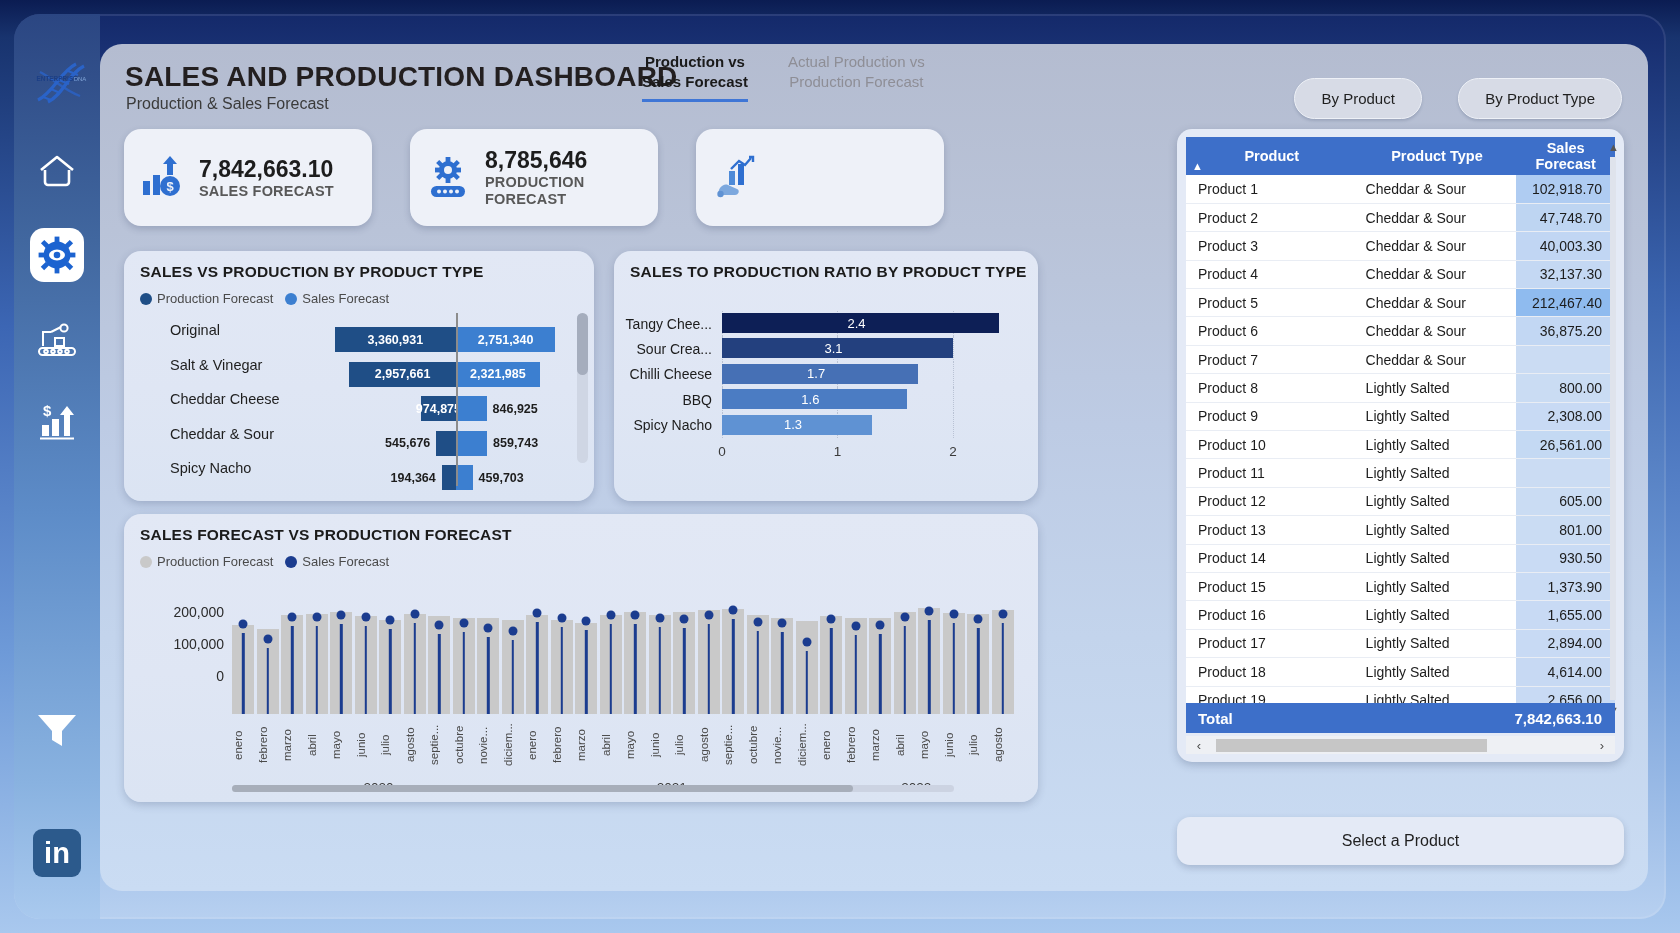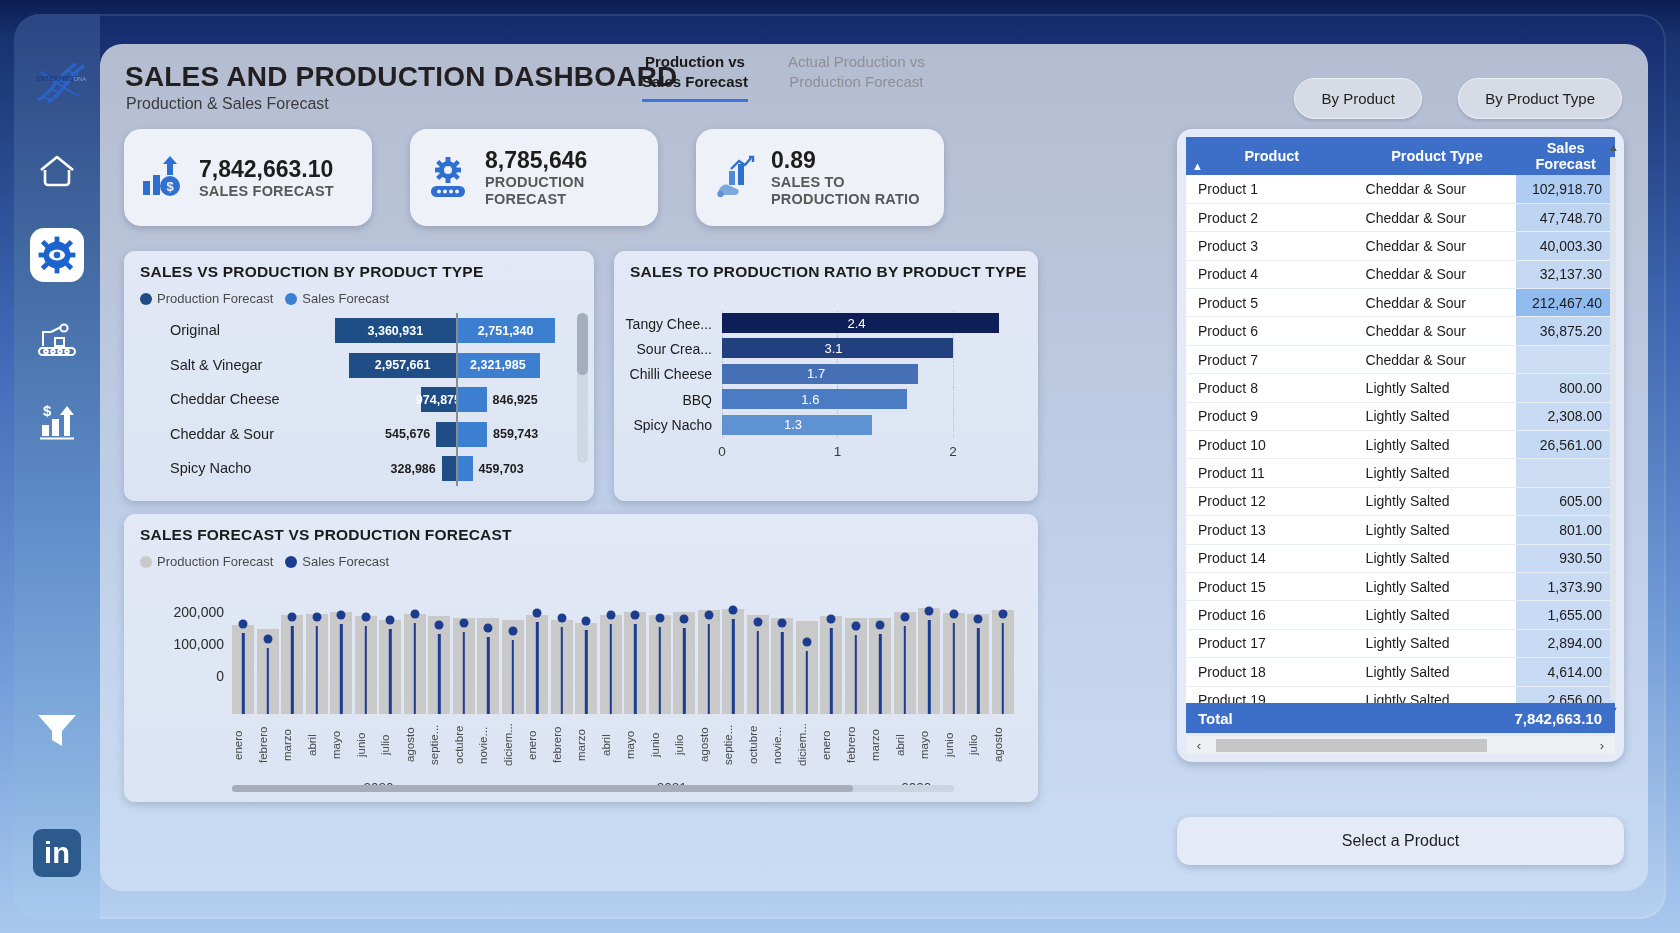--- a/index.html
+++ b/index.html
@@ -81,38 +81,38 @@
     width: 248px; height: 97px; border-radius: 17px;
     background: #eef1f8;
     box-shadow: 0 3px 7px rgba(40,55,90,.22);
     display: flex; align-items: center; padding: 0 15px; gap: 14px;
   }
   .kpi .ico { width: 46px; height: 46px; flex: none; }
   .kpi .val { font-size: 23px; font-weight: bold; color: #1d1d1d; line-height: 27px; }
   .kpi .lbl { font-size: 14.5px; font-weight: bold; color: #585858; line-height: 17px; letter-spacing: .2px; }
   
   .panel {
-    position: absolute; border-radius: 11px;
+    position: absolute; border-radius: 17px;
     background: linear-gradient(180deg,#e2e8f5 0%, #dfe6f4 55%, #dbe4f3 100%);
     box-shadow: 0 3px 8px rgba(40,55,90,.22);
   }
   .panel-title {
     position: absolute; left: 16px; top: 12px;
     font-size: 15.5px; font-weight: bold; color: #1b1b1b; letter-spacing: .2px;
   }
   .legend { position: absolute; left: 16px; top: 40px; display: flex; gap: 12px; align-items: center; }
   .legend .item { display: flex; align-items: center; gap: 5px; font-size: 13px; color: #4a4a4a; }
   .dot { width: 12px; height: 12px; border-radius: 50%; display: inline-block; }
   
   .tornado { position: absolute; left: 0; top: 62px; right: 8px; bottom: 6px; margin-left: 30px; }
   .trow { display: flex; align-items: center; height: 34.5px; }
   .trow .cat { width: 172px; padding-left: 16px; font-size: 14.5px; color: #1e1e1e; }
   .tbarwrap { position: relative; flex: 1; height: 34.5px; }
   .center-axis { position: absolute; left: 50%; top: 0; bottom: 0; width: 1.5px; background: #8c8c8c; }
-  .bar-l, .bar-r { position: absolute; top: 5px; height: 25px; display:flex; align-items:center; }
+  .bar-l, .bar-r { position: absolute; top: 14px; height: 25px; display:flex; align-items:center; }
   .bar-l { right: 50%; background: #1f4e86; justify-content: center; }
   .bar-r { left: 50%; background: #3c7fd0; justify-content: center; }
   .bar-val { font-size: 12.5px; font-weight: bold; color: #ffffff; white-space: nowrap; }
   .bar-val.out { color: #1d1d1d; position: absolute; }
   .bar-val.out.left { right: calc(100% + 6px); }
   .bar-val.out.right { left: calc(100% + 6px); }
   .vscroll { position: absolute; right: 6px; top: 62px; width: 11px; height: 150px;
              background: #cfd6e4; border-radius: 6px; }
   .vscroll i { position:absolute; left:0; top:0; width:11px; height:62px; background:#a5adbd; border-radius:6px; display:block; }
   
@@ -342,24 +342,20 @@
         <div class="ico">
           <svg width="46" height="46" viewBox="0 0 46 46">
             <rect x="18" y="16" width="6" height="14" fill="#4d8ad8"></rect>
             <rect x="27" y="9" width="6" height="21" fill="#2e6fd0"></rect>
             <path d="M20 14 L28 6 L34 10 L40 3" stroke="#2e6fd0" stroke-width="2.4" fill="none"></path>
             <path d="M38 2 L42 2 L42 7" stroke="#2e6fd0" stroke-width="2.4" fill="none"></path>
             <path d="M8 40 C6 34, 12 28, 17 30 L26 34 C29 35, 28 40, 24 40 Z" fill="#7ca8de"></path>
             <circle cx="9.5" cy="39" r="3.2" fill="#5f92d3"></circle>
           </svg>
         </div>
-        <div>
-          <div class="val">0.89</div>
-          <div class="lbl">SALES TO PRODUCTION RATIO</div>
-        </div>
       </div>
     </div>
 
     <div class="panel" style="left:24px; top:207px; width:470px; height:250px;">
       <div class="panel-title">SALES VS PRODUCTION BY PRODUCT TYPE</div>
       <div class="legend">
         <span class="item">
           <i class="dot" style="background:#1f4e86"></i>
           <span>Production Forecast</span>
         </span>
@@ -414,21 +410,21 @@
               <div class="bar-r" style="width: 11.9409%; background: rgb(60, 127, 208);">
                 <span class="bar-val out right">859,743</span>
               </div>
               <div class="center-axis"></div>
             </div>
           </div>
           <div class="trow">
             <div class="cat">Spicy Nacho</div>
             <div class="tbarwrap">
               <div class="bar-l" style="width: 5.47822%; background: rgb(31, 78, 134);">
-                <span class="bar-val out left">328,986</span>
+                <span class="bar-val out left">194,364</span>
               </div>
               <div class="bar-r" style="width: 6.38476%; background: rgb(60, 127, 208);">
                 <span class="bar-val out right">459,703</span>
               </div>
               <div class="center-axis"></div>
             </div>
           </div>
         </div>
       <div class="vscroll">
           <i></i>

